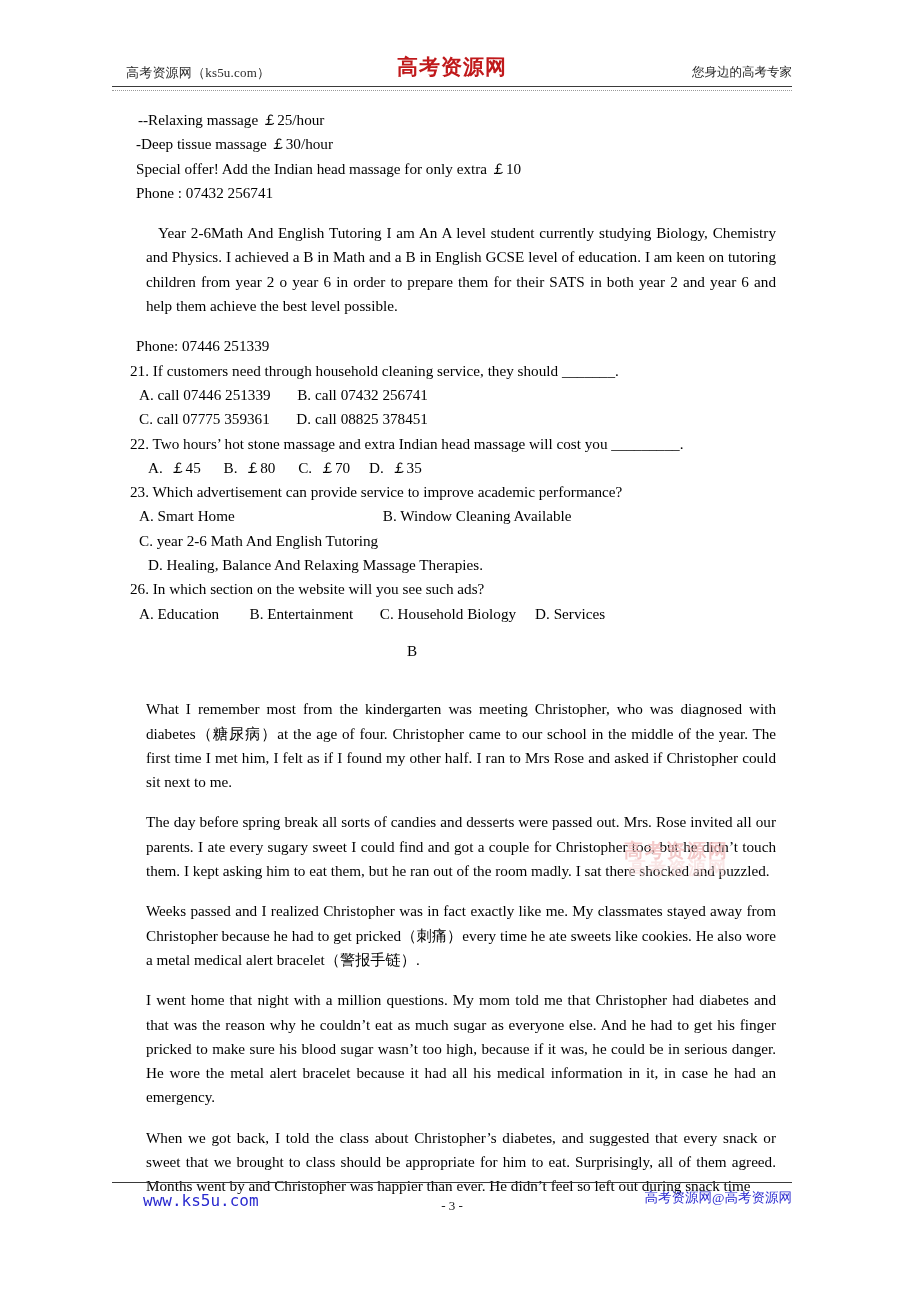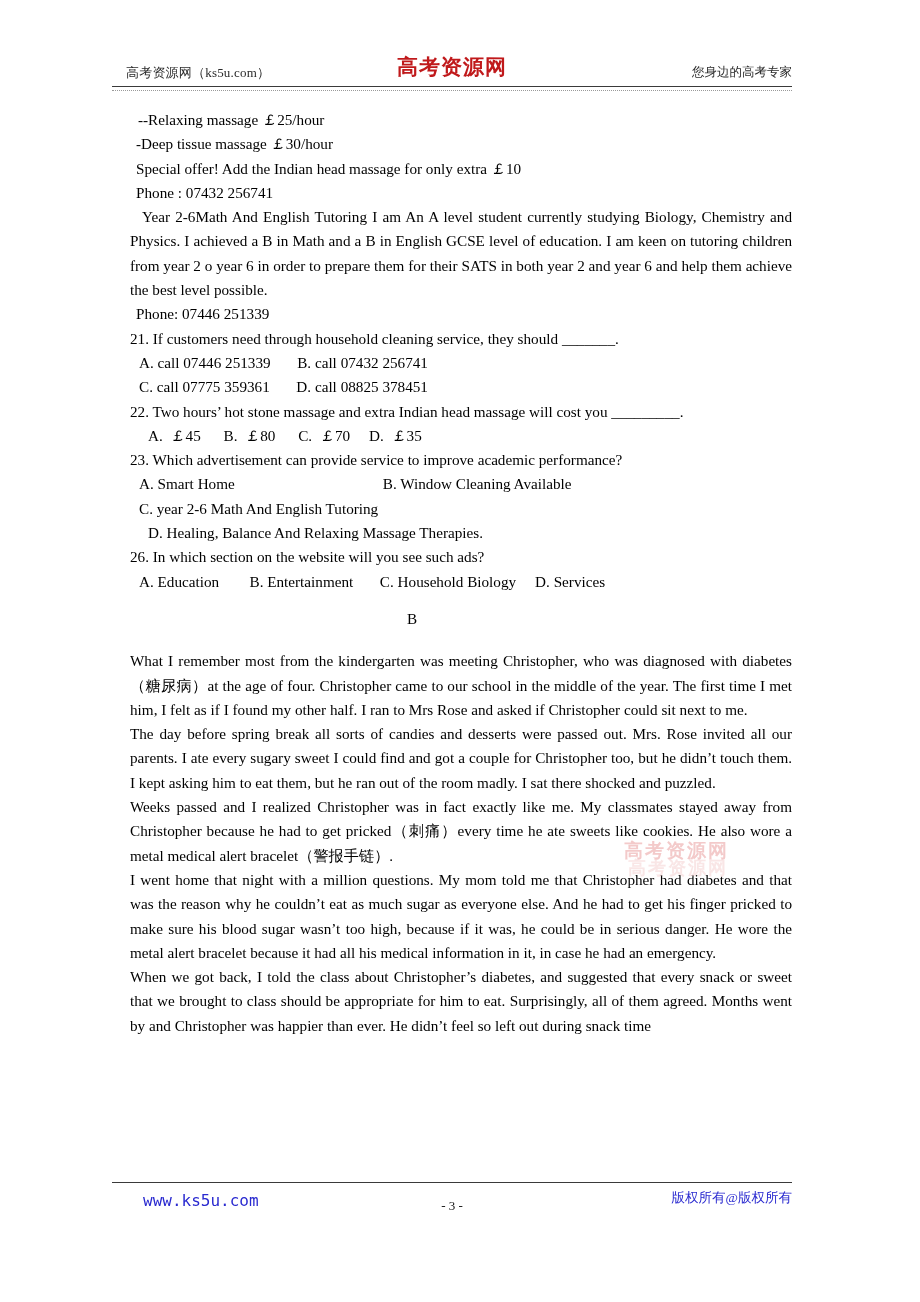--- a/index.html
+++ b/index.html
@@ -80,21 +80,21 @@
   .ln {
     font-size: 15.2px;
     line-height: 24.3px;
     white-space: nowrap;
   }
   .para {
     font-size: 15.2px;
     line-height: 24.3px;
     text-align: justify;
     text-justify: inter-word;
-    margin: 0;
+    margin: 16px;
   }
   .ind-1 { padding-left: 8px; }
   .ind-2 { padding-left: 6px; }
   .ind-q { padding-left: 0px; }
   .ind-opt { padding-left: 9px; }
   .ind-optd { padding-left: 18px; }
 
   .gap-sm { height: 5px; }
   .gap-md { height: 13px; }
 
@@ -230,16 +230,16 @@
 
   </div>
 
   <div class="watermark">高考资源网</div>
   <div class="watermark2">高考资源网</div>
 
   <div class="page-footer">
     <div class="ftr-rule"></div>
     <div class="ftr-left">www.ks5u.com</div>
     <div class="ftr-center">- 3 -</div>
-    <div class="ftr-right">版权所有@版权所有</div>
+    <div class="ftr-right">高考资源网@高考资源网</div>
   </div>
 
 </div>
 
 </body></html>

